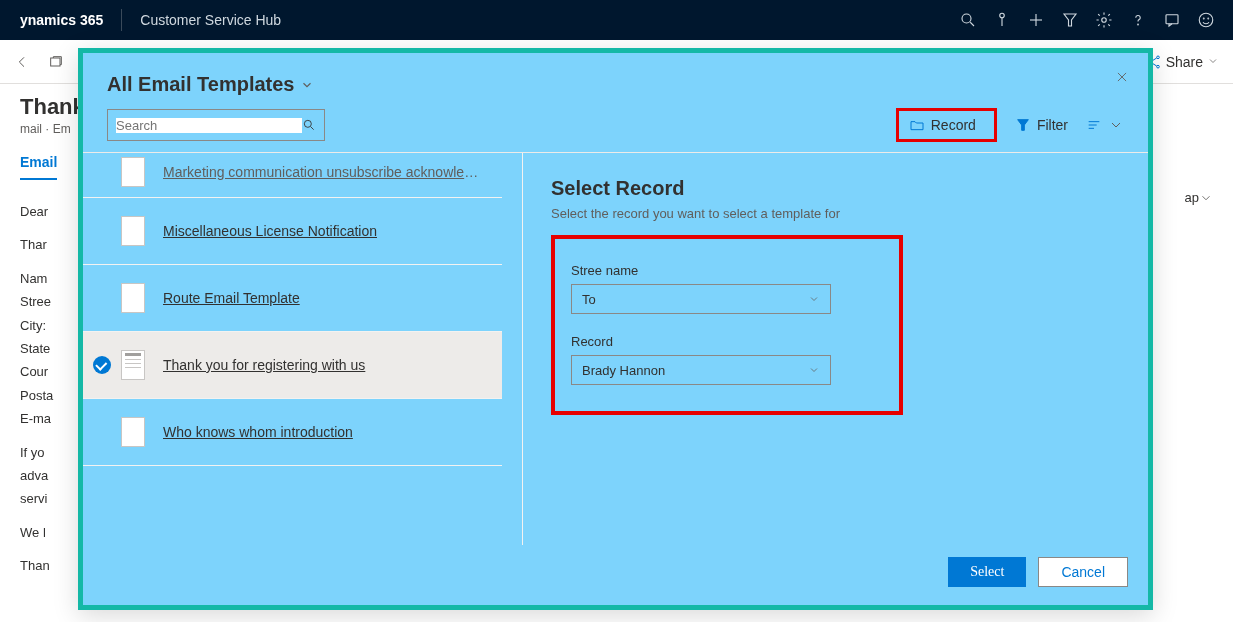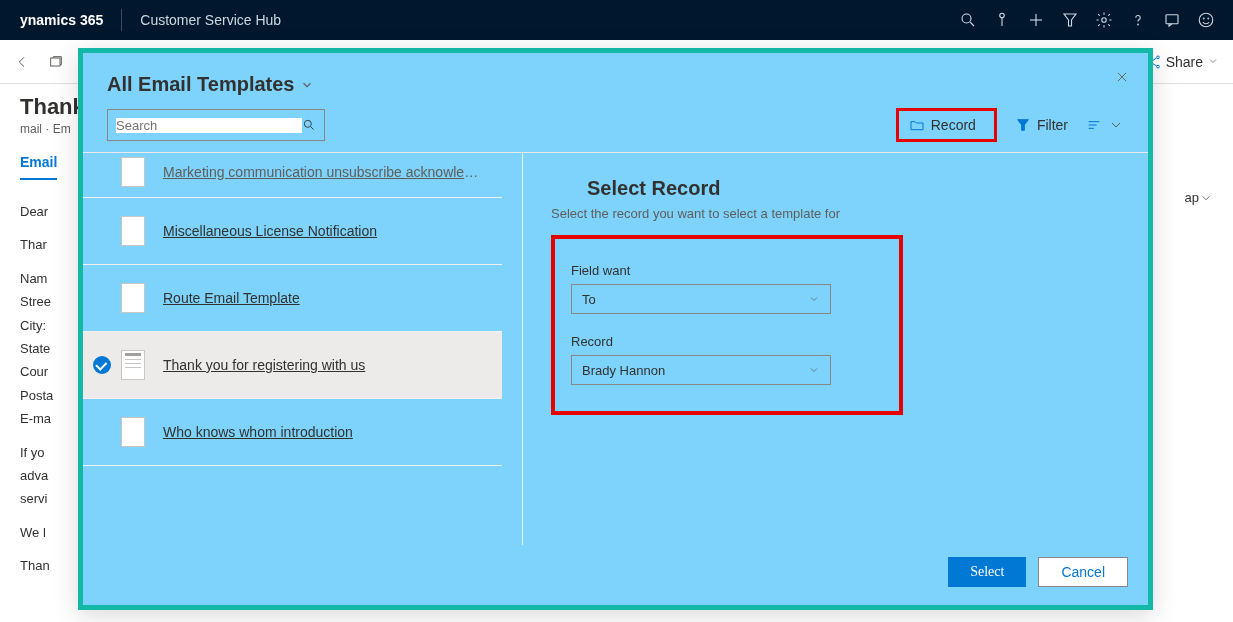--- a/index.html
+++ b/index.html
@@ -171,21 +171,21 @@
       linear-gradient(#c8c6c4,#c8c6c4) 0 8px/100% 1px no-repeat;
   }
   .tmpl-label { font-size:14px;text-decoration:underline;}
   .tmpl-row.first .tmpl-label { color:#605e5c; white-space:nowrap; overflow:hidden; text-overflow:ellipsis; max-width:320px;}
 
   .detail-pane {
     flex:1;
     padding:24px 28px;
     overflow:auto;
   }
-  .detail-title { font-size:20px; font-weight:600;margin-left:36px;}
+  .detail-title { font-size:20px; font-weight:600;}
   .detail-sub { font-size:13px; color:#605e5c; margin-top:6px;}
   .field-group-box {
     border:4px solid #e60000;
     padding:18px 40px 26px 16px;
     margin-top:14px;
     width:352px;
   }
   .fld-lbl { font-size:13px; margin-top:6px; margin-bottom:6px;}
   .fld-lbl2 { font-size:13px; margin-top:20px; margin-bottom:6px;}
   .dropdown {
@@ -422,21 +422,21 @@
         <span class="tmpl-thumb"></span>
         <span class="tmpl-label">Who knows whom introduction</span>
       </div>
     </div>
 
     <div class="detail-pane">
       <div class="detail-title">Select Record</div>
       <div class="detail-sub">Select the record you want to select a template for</div>
 
       <div class="field-group-box">
-        <div class="fld-lbl">Field want</div>
+        <div class="fld-lbl">Stree name</div>
         <div class="dropdown">
           <span class="dd-val">To</span>
           <svg viewBox="0 0 24 24">
               <polyline points="6 9 12 15 18 9"></polyline>
             </svg>
         </div>
         <div class="fld-lbl2">Record</div>
         <div class="dropdown">
           <span class="dd-val">Brady Hannon</span>
           <svg viewBox="0 0 24 24">

